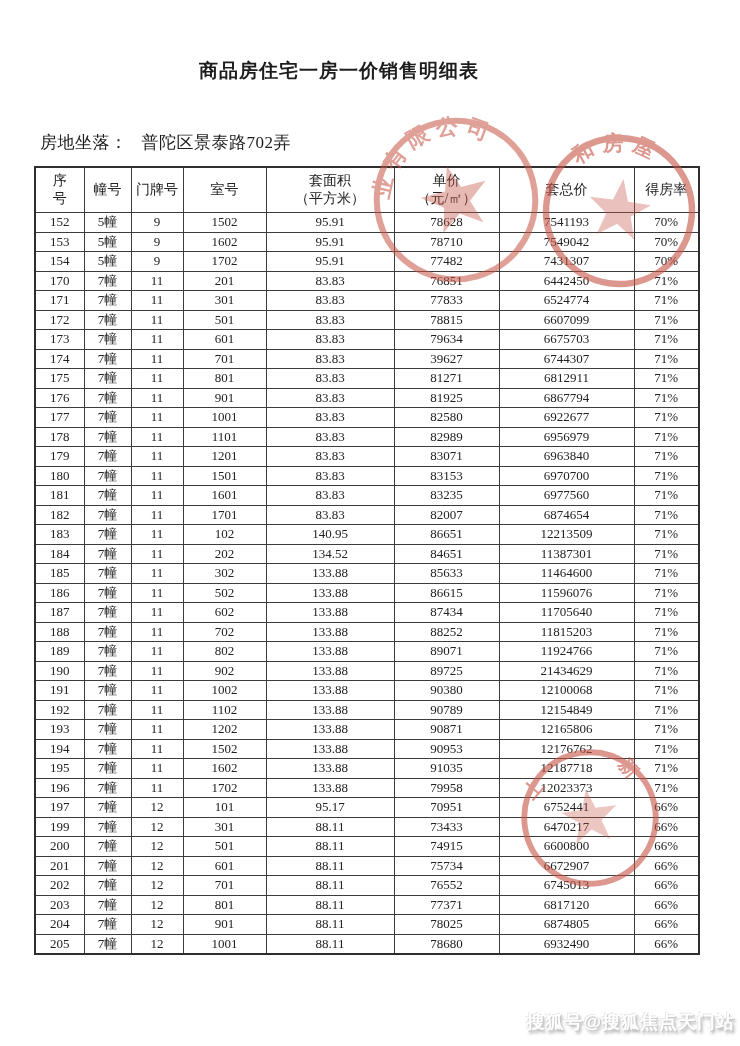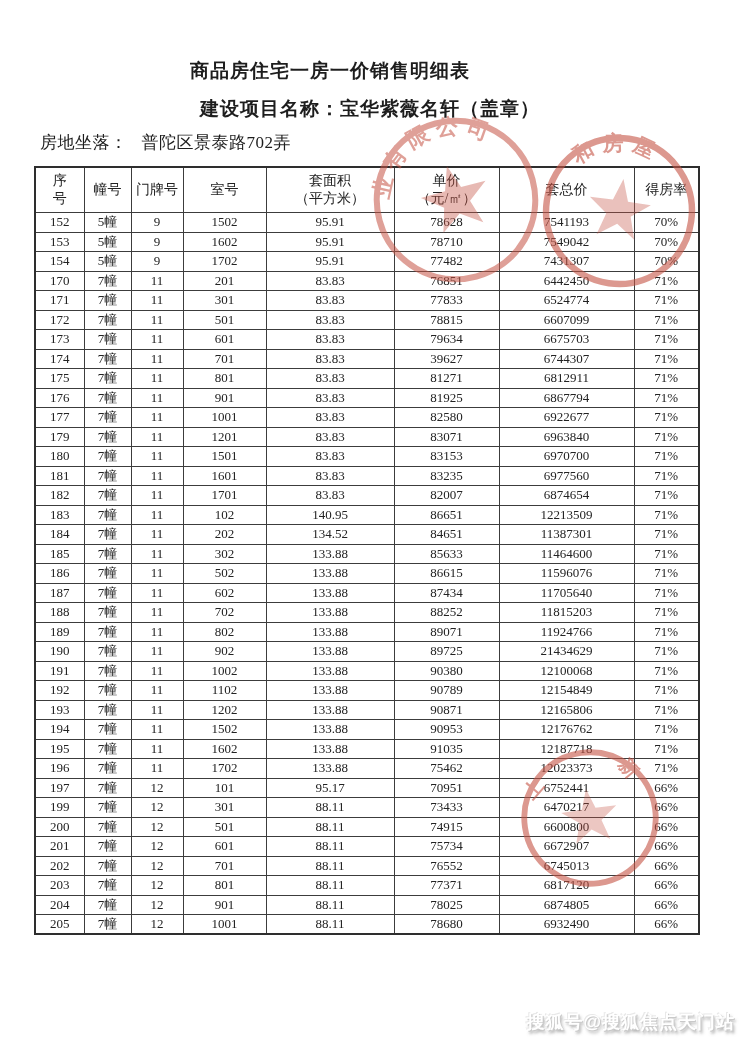--- a/index.html
+++ b/index.html
@@ -6,21 +6,21 @@
   body{
     width:740px;height:1046px;
     background:#ffffff;
     font-family:"Liberation Serif","DejaVu Serif",serif;
     color:#1d1d1d;
     position:relative;
     overflow:hidden;
   }
   .page{position:absolute;inset:0;}
   .doc-title{
-    position:absolute;top:58px;left:8px;width:644px;
+    position:absolute;top:58px;left:17px;width:644px;
     text-align:center;font-size:19px;font-weight:bold;letter-spacing:1px;
   }
   .doc-subtitle{
     position:absolute;top:96px;left:0;width:740px;
     text-align:center;font-size:19px;font-weight:bold;letter-spacing:1px;
   }
   .location-line{
     position:absolute;top:131px;left:40px;
     font-size:17px;letter-spacing:0.5px;
   }
@@ -51,21 +51,20 @@
     text-shadow:1px 1px 0 #c9c9c9,-1px -1px 0 #e8e8e8,2px 3px 3px rgba(110,110,110,0.55);
     font-family:"Liberation Sans","DejaVu Sans",sans-serif;
   }
 </style>
 </head>
 <body>
 
 <div class="page">
 
   <div class="doc-title">商品房住宅一房一价销售明细表</div>
-  <div class="doc-subtitle">建设项目名称：宝华紫薇名轩（盖章）</div>
 
   <div class="location-line">
     <span>房地坐落：</span><span class="loc-value">普陀区景泰路702弄</span>
   </div>
 
   <table class="price-table">
     <colgroup>
       <col style="width:49px">
         <col style="width:47px">
         <col style="width:52px">
@@ -192,20 +191,30 @@
           <td>177</td>
           <td>7幢</td>
           <td>11</td>
           <td>1001</td>
           <td>83.83</td>
           <td>82580</td>
           <td>6922677</td>
           <td>71%</td>
         </tr>
         <tr>
+          <td>178</td>
+          <td>7幢</td>
+          <td>11</td>
+          <td>1101</td>
+          <td>83.83</td>
+          <td>82989</td>
+          <td>6956979</td>
+          <td>71%</td>
+        </tr>
+        <tr>
           <td>179</td>
           <td>7幢</td>
           <td>11</td>
           <td>1201</td>
           <td>83.83</td>
           <td>83071</td>
           <td>6963840</td>
           <td>71%</td>
         </tr>
         <tr>
@@ -367,21 +376,21 @@
           <td>91035</td>
           <td>12187718</td>
           <td>71%</td>
         </tr>
         <tr>
           <td>196</td>
           <td>7幢</td>
           <td>11</td>
           <td>1702</td>
           <td>133.88</td>
-          <td>75462</td>
+          <td>79958</td>
           <td>12023373</td>
           <td>71%</td>
         </tr>
         <tr>
           <td>197</td>
           <td>7幢</td>
           <td>12</td>
           <td>101</td>
           <td>95.17</td>
           <td>70951</td>

